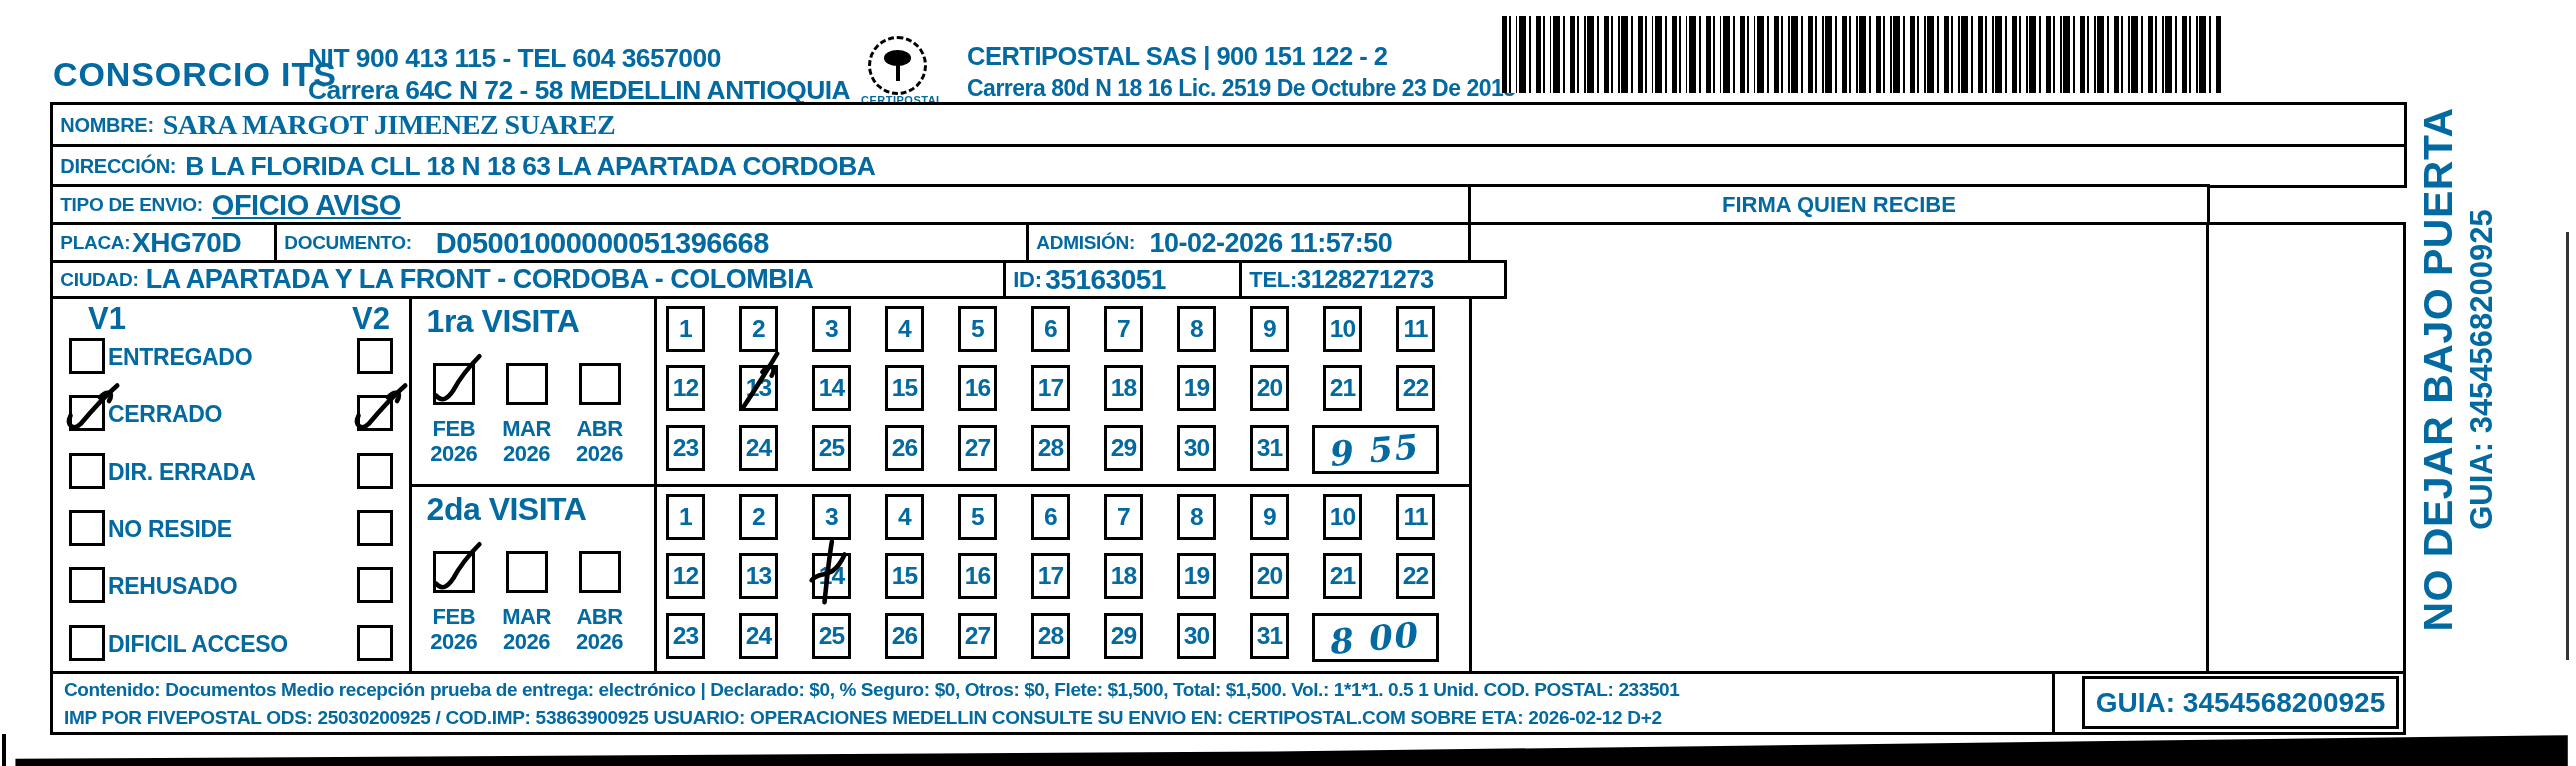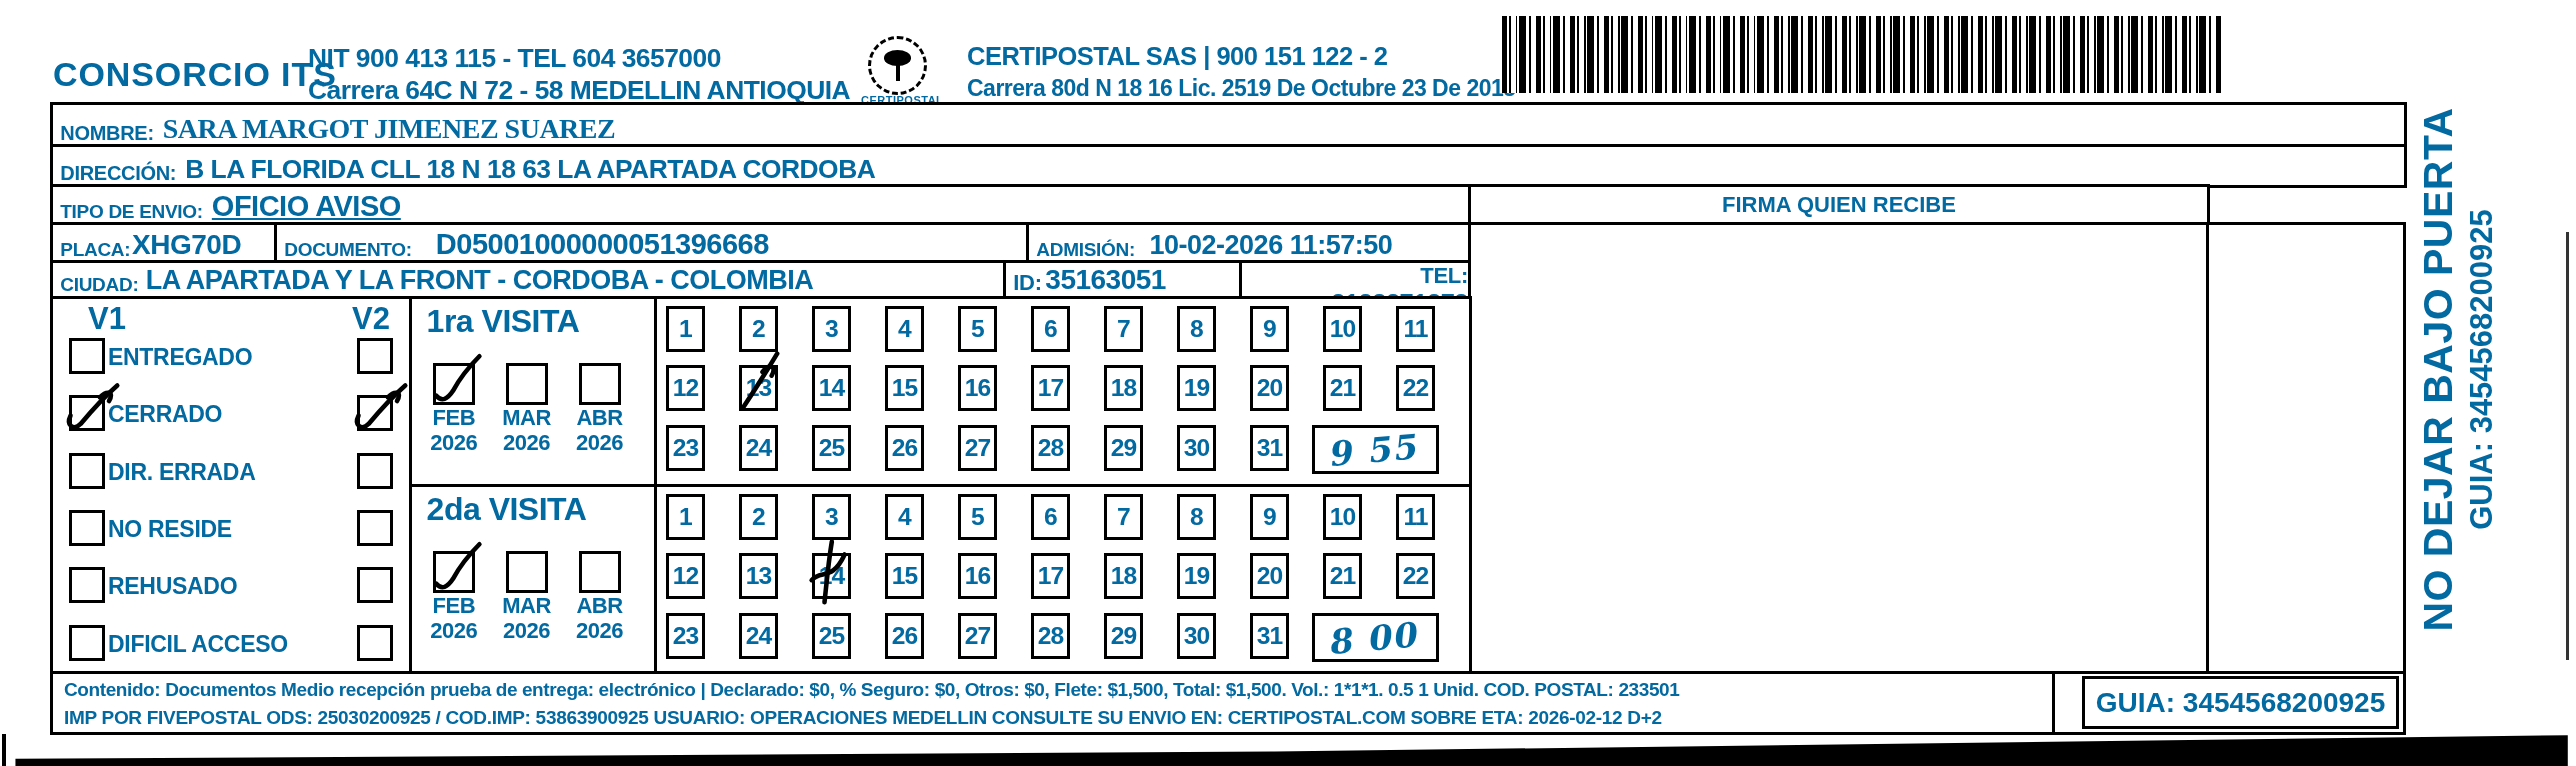--- a/index.html
+++ b/index.html
@@ -1,20 +1,20 @@
 <!DOCTYPE html>
 <html style="font-size:14.6px"><head>
 <meta charset="utf-8">
 <style>
   html,body{margin:0;padding:0;background:#ffffff;}
   #doc{position:relative;width:2576px;height:767px;background:#fff;overflow:hidden;
        font-family:"Liberation Sans",sans-serif;color:#0369a1;}
   .abs{position:absolute;}
   .cell{position:absolute;border:3.6px solid #000;box-sizing:border-box;background:#fff;}
-  .row-line{display:flex;align-items:flex-end;white-space:nowrap;padding-left:7.3px;}
+  .row-line{display:flex;align-items:center;white-space:nowrap;padding-left:7.3px;}
   .flabel{font-weight:700;letter-spacing:-0.3px;}
   .fvalue{font-weight:700;letter-spacing:-0.5px;}
   
   .hdr-company{font-size:34px;font-weight:700;letter-spacing:0.9px;}
   .hdr-two{font-size:26.4px;font-weight:700;line-height:32px;letter-spacing:-0.5px;}
   .cert-l1{font-size:25.5px;font-weight:700;letter-spacing:-0.5px;}
   .cert-l2{font-size:23px;font-weight:700;letter-spacing:-0.5px;}
   .logo-circle{position:absolute;width:53px;height:53px;border:3.6px dashed #000;border-radius:50%;}
   .logo-oval{position:absolute;left:12.7px;top:11px;width:27px;height:15.5px;background:#000;border-radius:50%;}
   .logo-stem{position:absolute;left:24.6px;top:22px;width:4.6px;height:20px;background:#000;}
@@ -28,21 +28,21 @@
   .opt-row{position:absolute;left:0;width:100%;height:51px;}
   .chk{position:absolute;top:5.5px;width:36px;height:36px;border:3.6px solid #000;box-sizing:border-box;background:#fff;}
   .opt-label{position:absolute;left:55px;right:55px;top:0;height:51px;line-height:51px;
              text-align:left;font-size:23px;font-weight:700;letter-spacing:-0.3px;}
   .mark-svg{position:absolute;overflow:visible;pointer-events:none;}
   .mark-svg path{fill:none;stroke:#000;stroke-width:5;stroke-linecap:round;}
   
   .visit-title{position:absolute;left:14.6px;top:3.6px;font-size:32px;font-weight:700;letter-spacing:-0.5px;}
   .month-col{position:absolute;top:64px;width:69px;text-align:center;}
   .mbox{position:relative;width:42px;height:42px;border:3.6px solid #000;box-sizing:border-box;margin:0 auto;background:#fff;}
-  .mlabel{font-size:22px;font-weight:700;line-height:24.6px;margin-top:1px;letter-spacing:-0.5px;}
+  .mlabel{font-size:22px;font-weight:700;line-height:24.6px;margin-top:12px;letter-spacing:-0.5px;}
   
   .day-row{position:absolute;left:9px;display:flex;column-gap:34px;}
   .dbox{position:relative;width:39px;height:46px;border:3.6px solid #000;box-sizing:border-box;
         display:flex;align-items:center;justify-content:center;
         font-size:24.6px;font-weight:700;background:#fff;letter-spacing:-0.9px;}
   .tbox{position:relative;width:127px;height:49px;border:3.6px solid #000;box-sizing:border-box;
         margin-left:-11px;display:flex;align-items:center;justify-content:center;background:#fff;}
   .hand{font-family:"DejaVu Serif",serif;font-style:italic;font-weight:700;
         font-size:34px;transform:rotate(-5deg);letter-spacing:1.8px;}
   
@@ -118,21 +118,21 @@
   </div>
 
   <div class="cell row-line" style="left:50px;top:260px;width:956px;height:39px;">
     <span class="flabel" style="font-size:19px;">CIUDAD:</span>
     <span class="fvalue" style="font-size:27px;margin-left:7.3px;">LA APARTADA Y LA FRONT - CORDOBA - COLOMBIA</span>
   </div>
   <div class="cell row-line" style="left:1003px;top:260px;width:244px;height:39px;">
     <span class="flabel" style="font-size:22px;">ID:</span>
     <span class="fvalue" style="font-size:28px;margin-left:3.6px;">35163051</span>
   </div>
-  <div class="cell row-line" style="left:1239px;top:260px;width:232px;height:39px;flex-direction:column;">
+  <div class="cell row-line" style="left:1239px;top:260px;width:268px;height:39px;">
     <span class="flabel" style="font-size:22px;">TEL:</span>
     <span class="fvalue" style="font-size:25.5px;">3128271273</span>
   </div>
 
   <div class="cell" style="left:50px;top:296px;width:419px;height:379px;">
     <div class="vhead" style="left:35px;">V1</div>
     <div class="vhead" style="left:299px;">V2</div>
     <div>
         <div class="opt-row" style="top: 33px;">
           <div class="chk" style="left: 16.4px;"></div>

